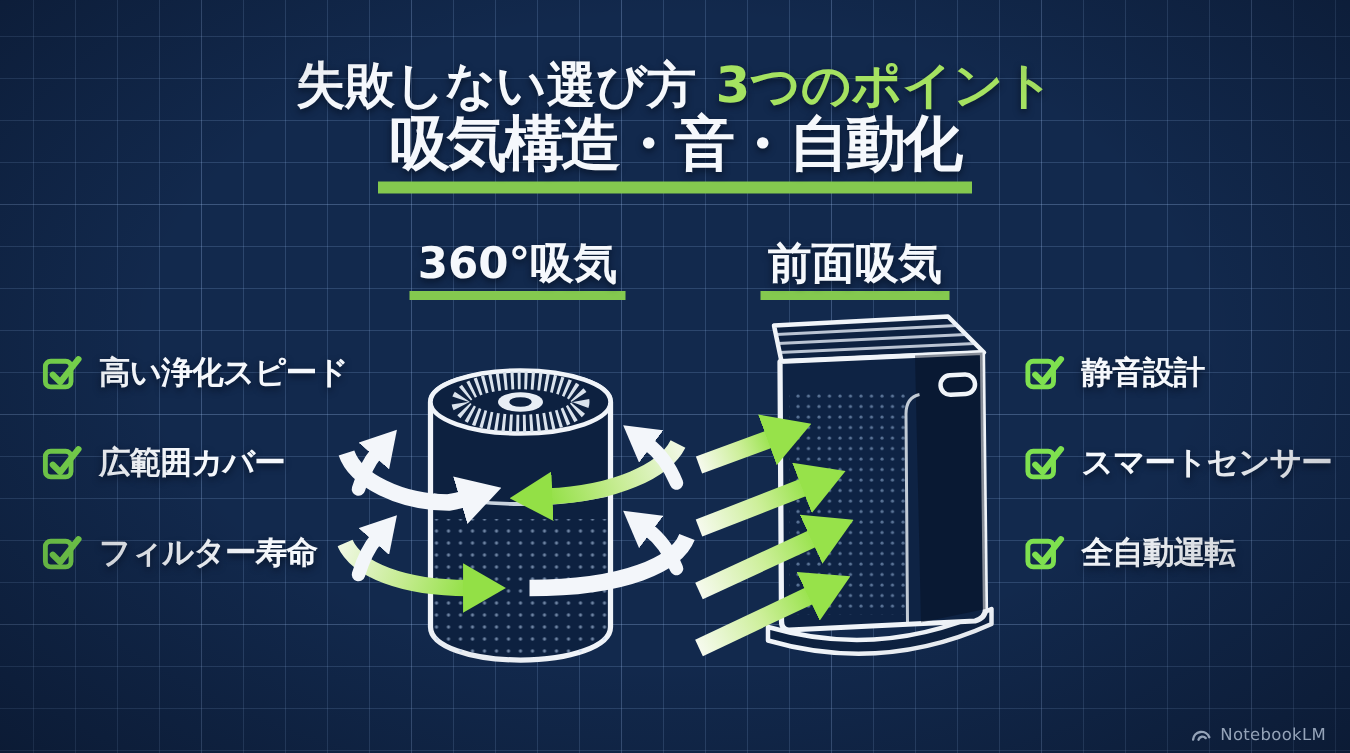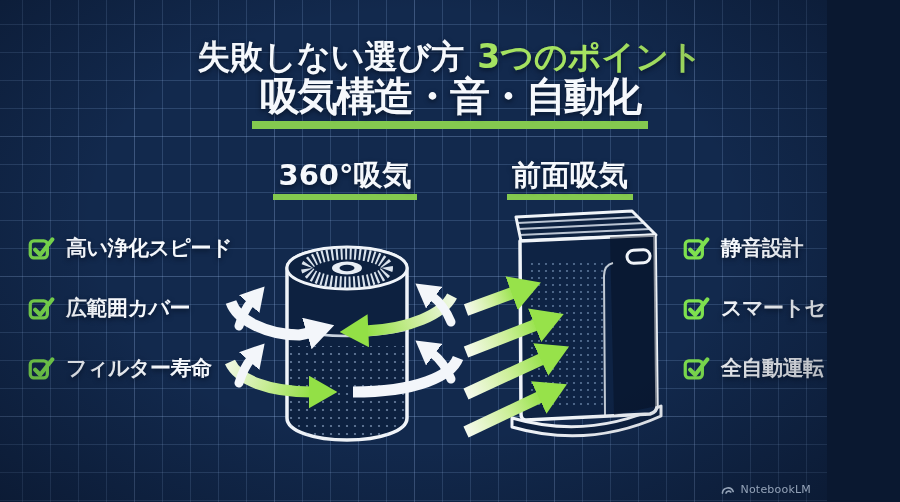--- a/index.html
+++ b/index.html
@@ -1,17 +1,17 @@
 <!DOCTYPE html>
 <html><head>
 <meta charset="utf-8">
 <style>
   html,body{margin:0;padding:0;background:#0a1830;}
   #stage{
-    position:relative;width:827px;height:502px;overflow:hidden;
+    position:relative;width:900px;height:502px;overflow:hidden;
     font-family:"DejaVu Sans","Liberation Sans",sans-serif;
     background-color:#12294d;
     background-image:
       linear-gradient(rgba(150,185,235,0.20) 1px, transparent 1px),
       linear-gradient(90deg, rgba(150,185,235,0.20) 1px, transparent 1px),
       linear-gradient(rgba(170,200,245,0.12) 1px, transparent 1px),
       linear-gradient(90deg, rgba(170,200,245,0.12) 1px, transparent 1px);
     background-size:28px 28px,28px 28px,140px 140px,140px 140px;
     background-position:-6px -4px,-6px -4px,-6px -4px,-6px -4px;
   }

